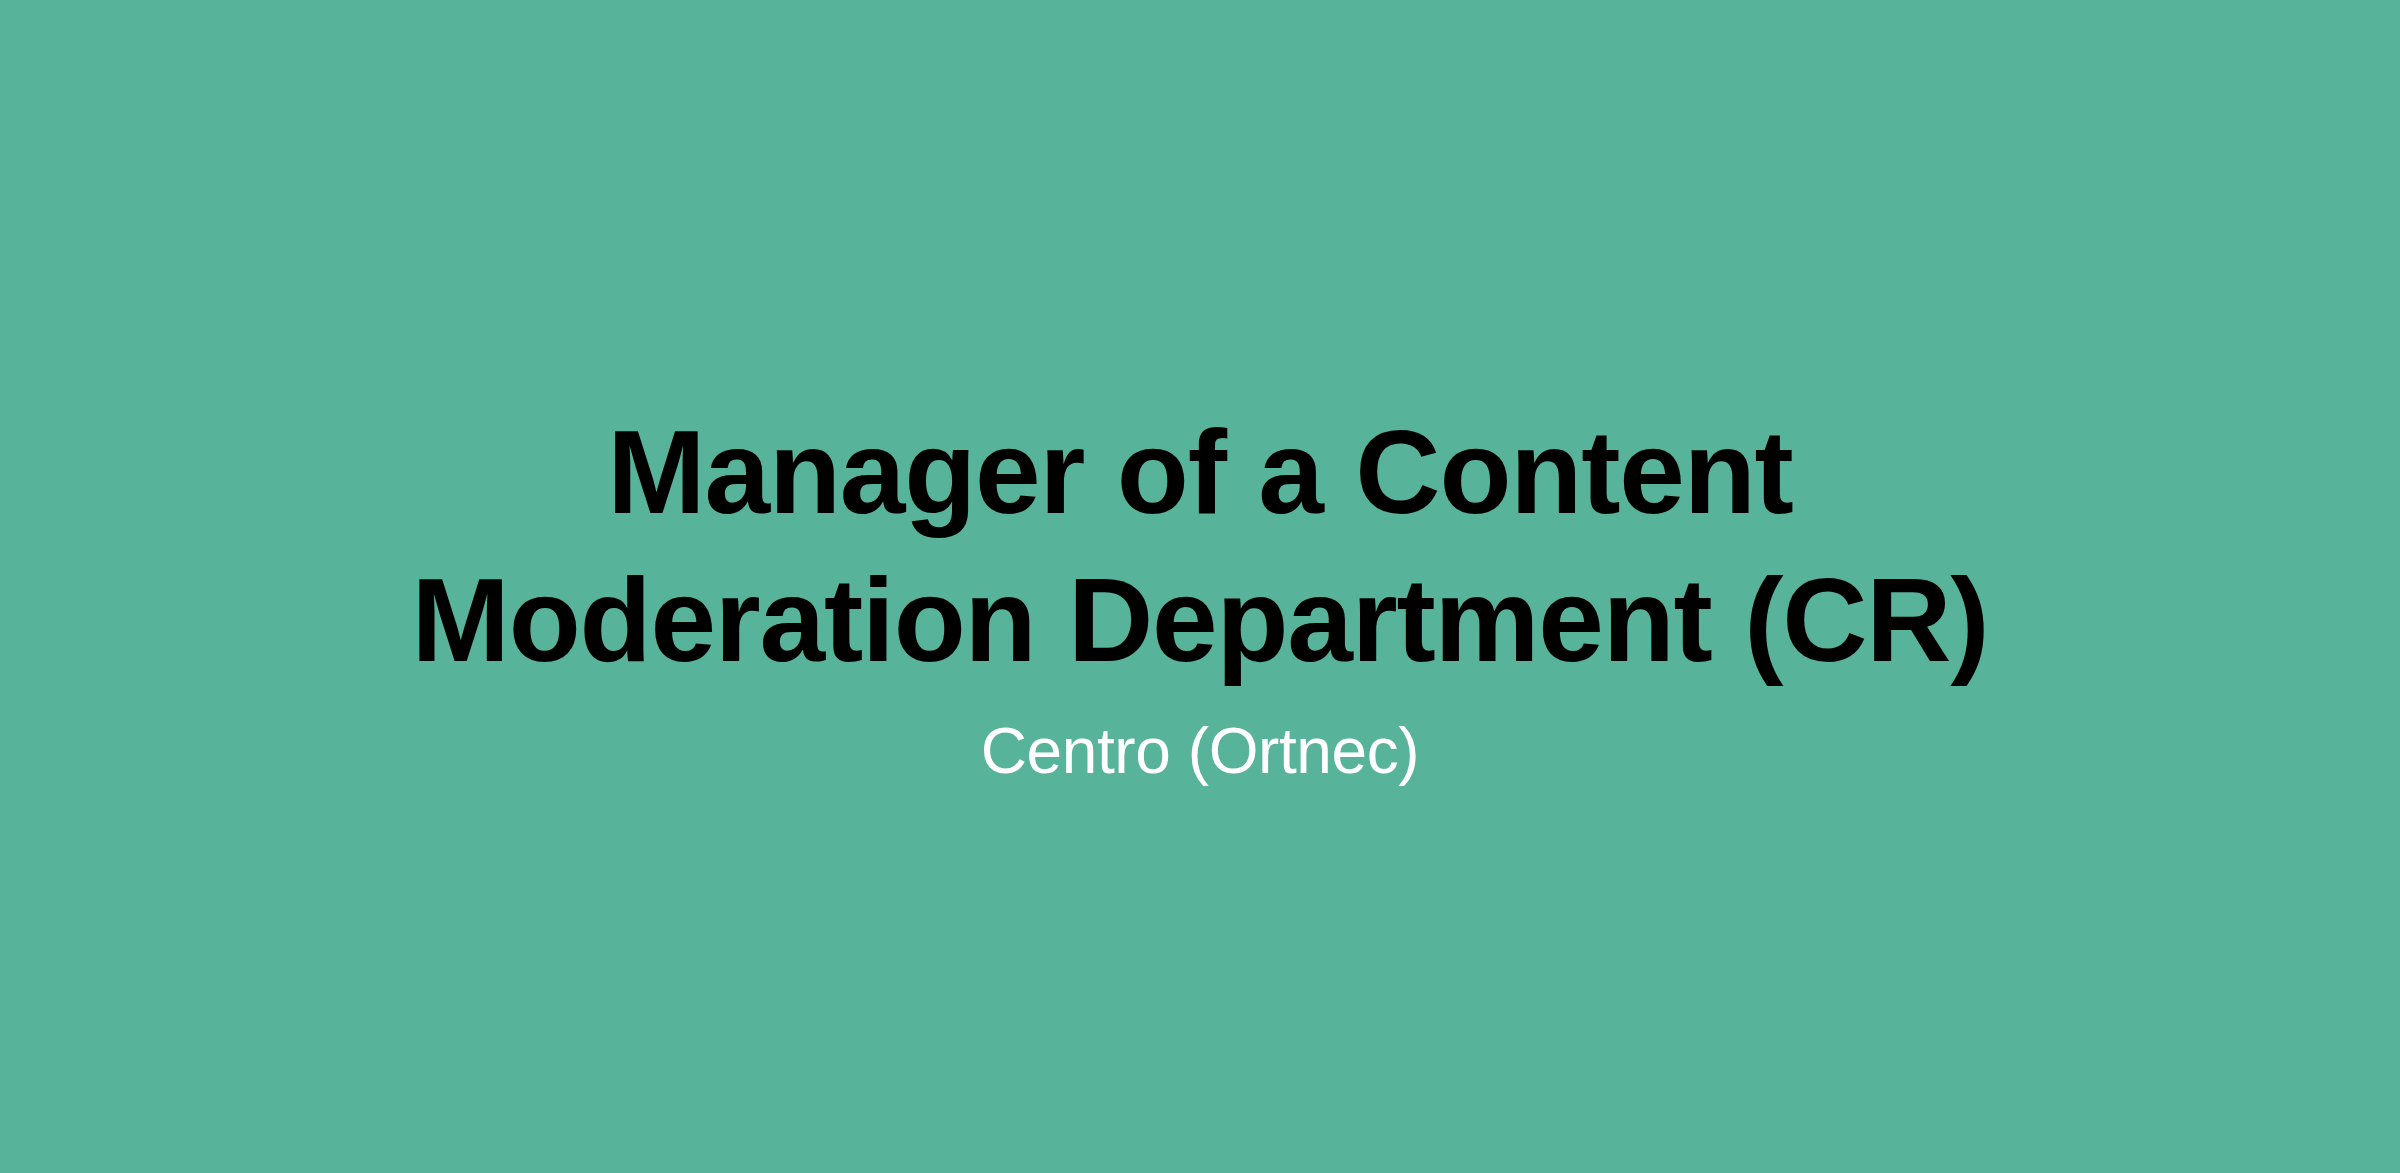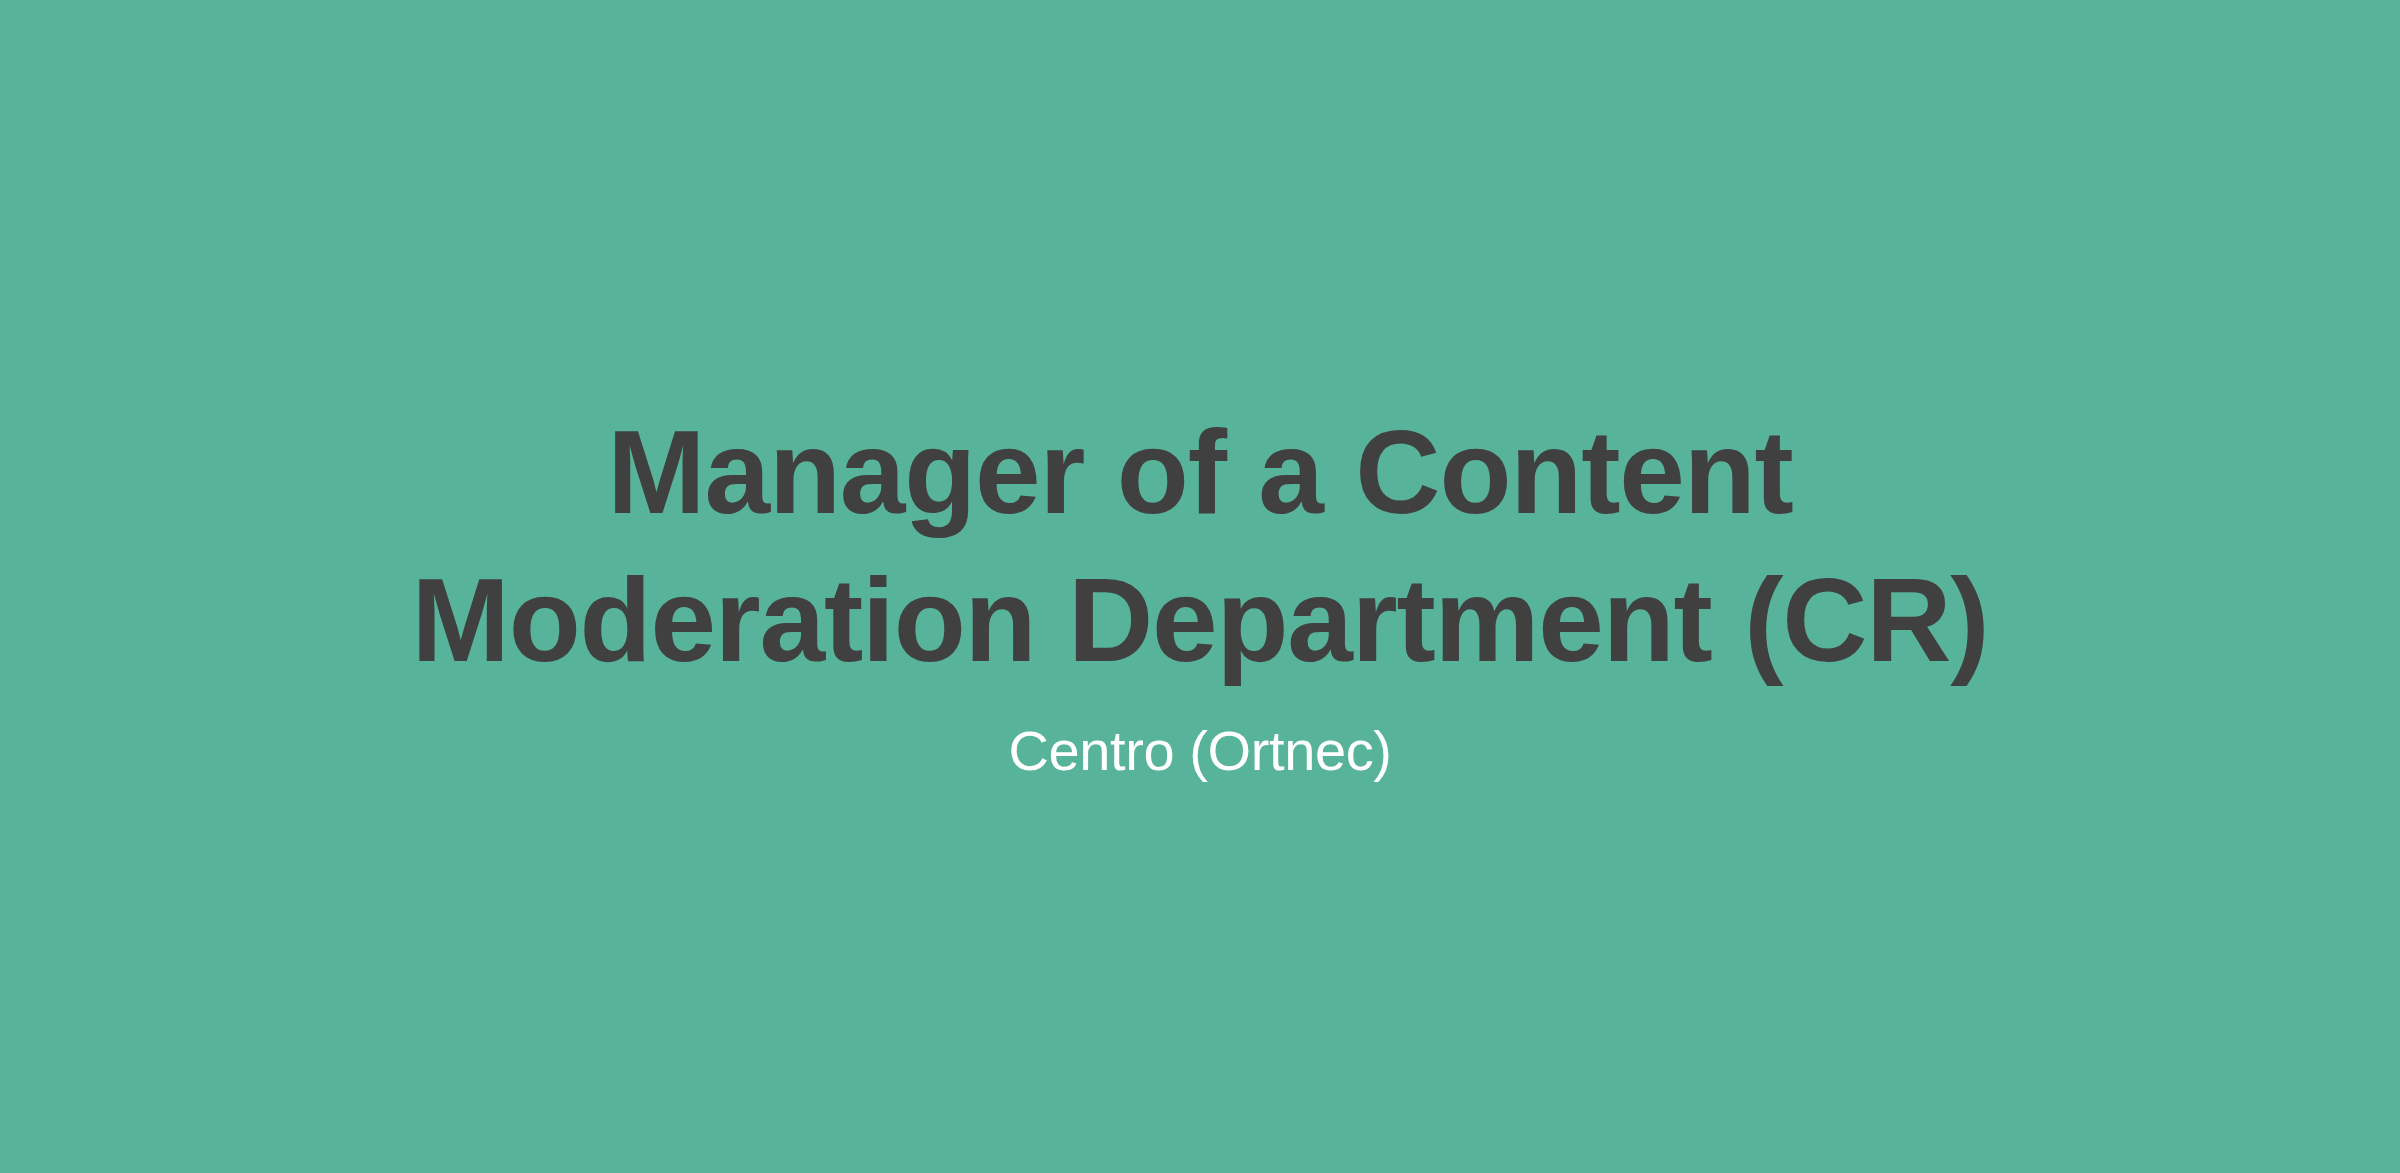--- a/index.html
+++ b/index.html
@@ -57,33 +57,33 @@
     text-align: center;
     word-spacing: 1px;
   }
 
   
   .job-subtitle {
     margin: 0;
     padding-top: 16px;
     color: #ffffff;
     font-family: "Liberation Sans", "DejaVu Sans", sans-serif;
-    font-size: 56px;
+    font-size: 64px;
     font-weight: 400;
     line-height: 82px;
     letter-spacing: -0.4px;
     text-align: center;
   }
 </style>
 </head>
 <body>
 
 <div class="banner" style="background: rgb(87, 179, 153);">
 
   <div class="hero-text">
 
-    <h1 class="job-title" style="color: #404040;">Manager of a Content Moderation Department (CR)</h1>
+    <h1 class="job-title" style="color: #000000;">Manager of a Content Moderation Department (CR)</h1>
 
     <p class="job-subtitle" style="color: rgb(255, 255, 255);">Centro (Ortnec)</p>
 
   </div>
 
 </div>
 
 </body></html>

